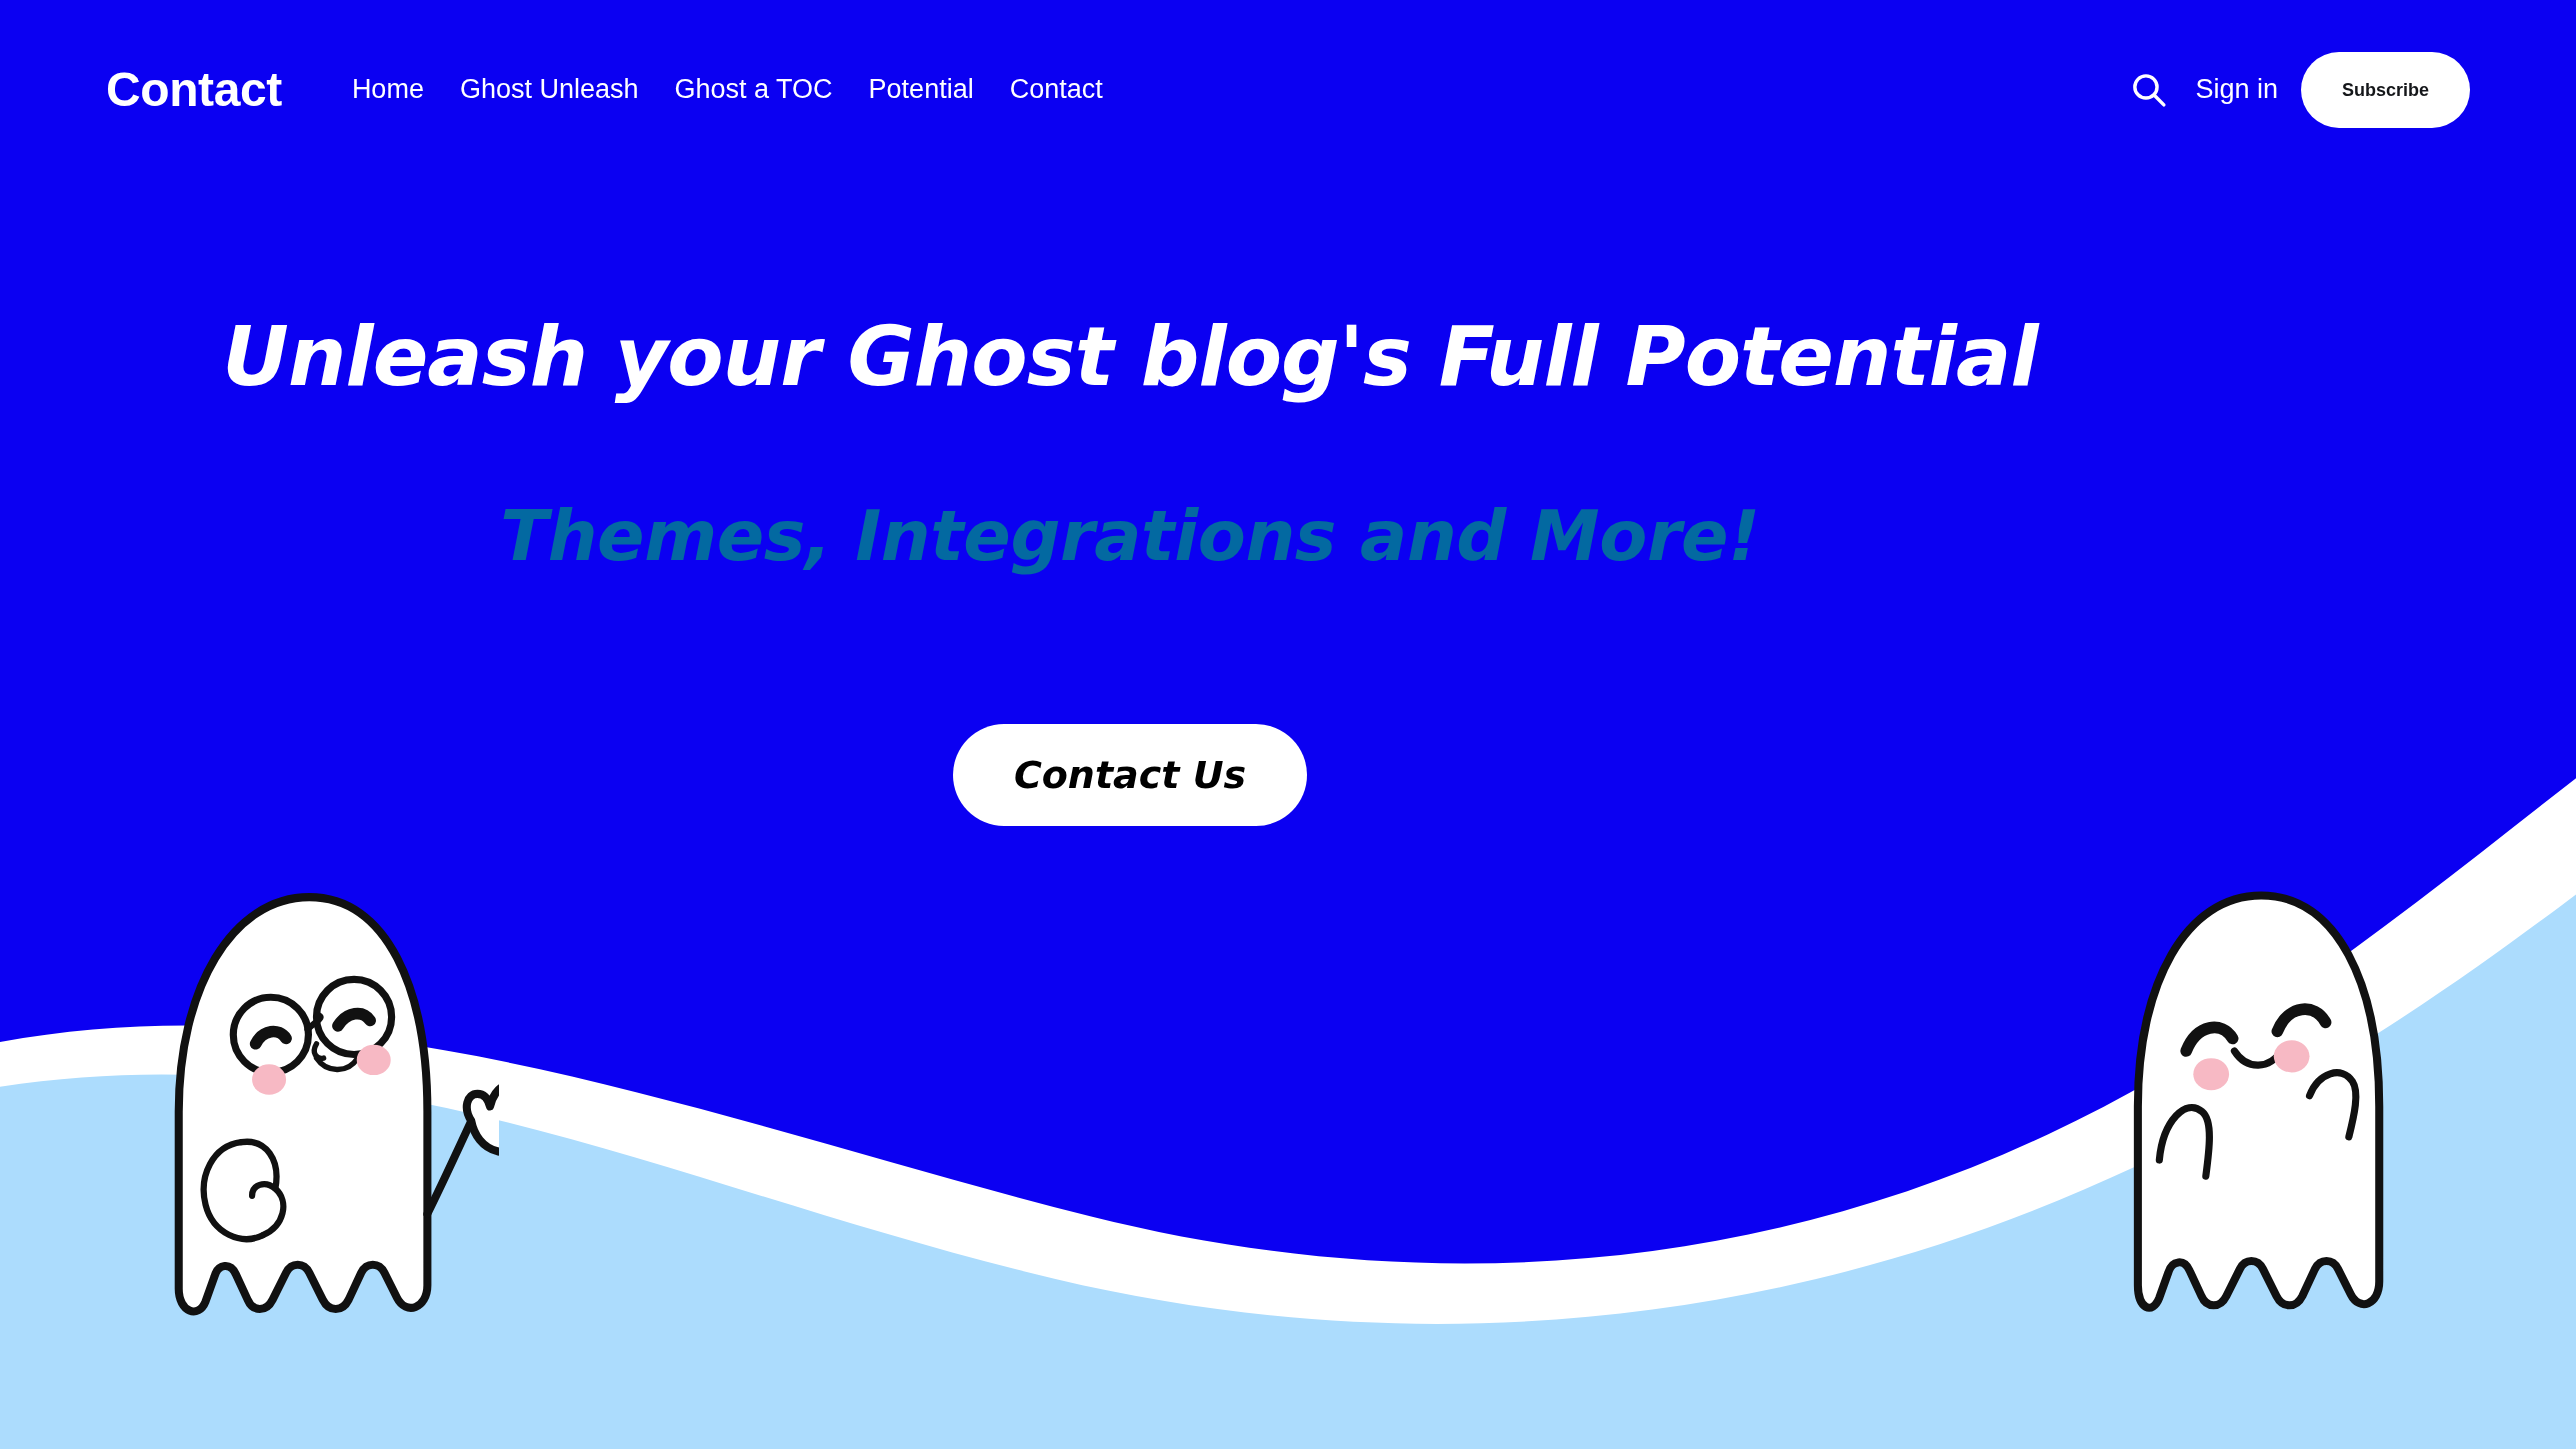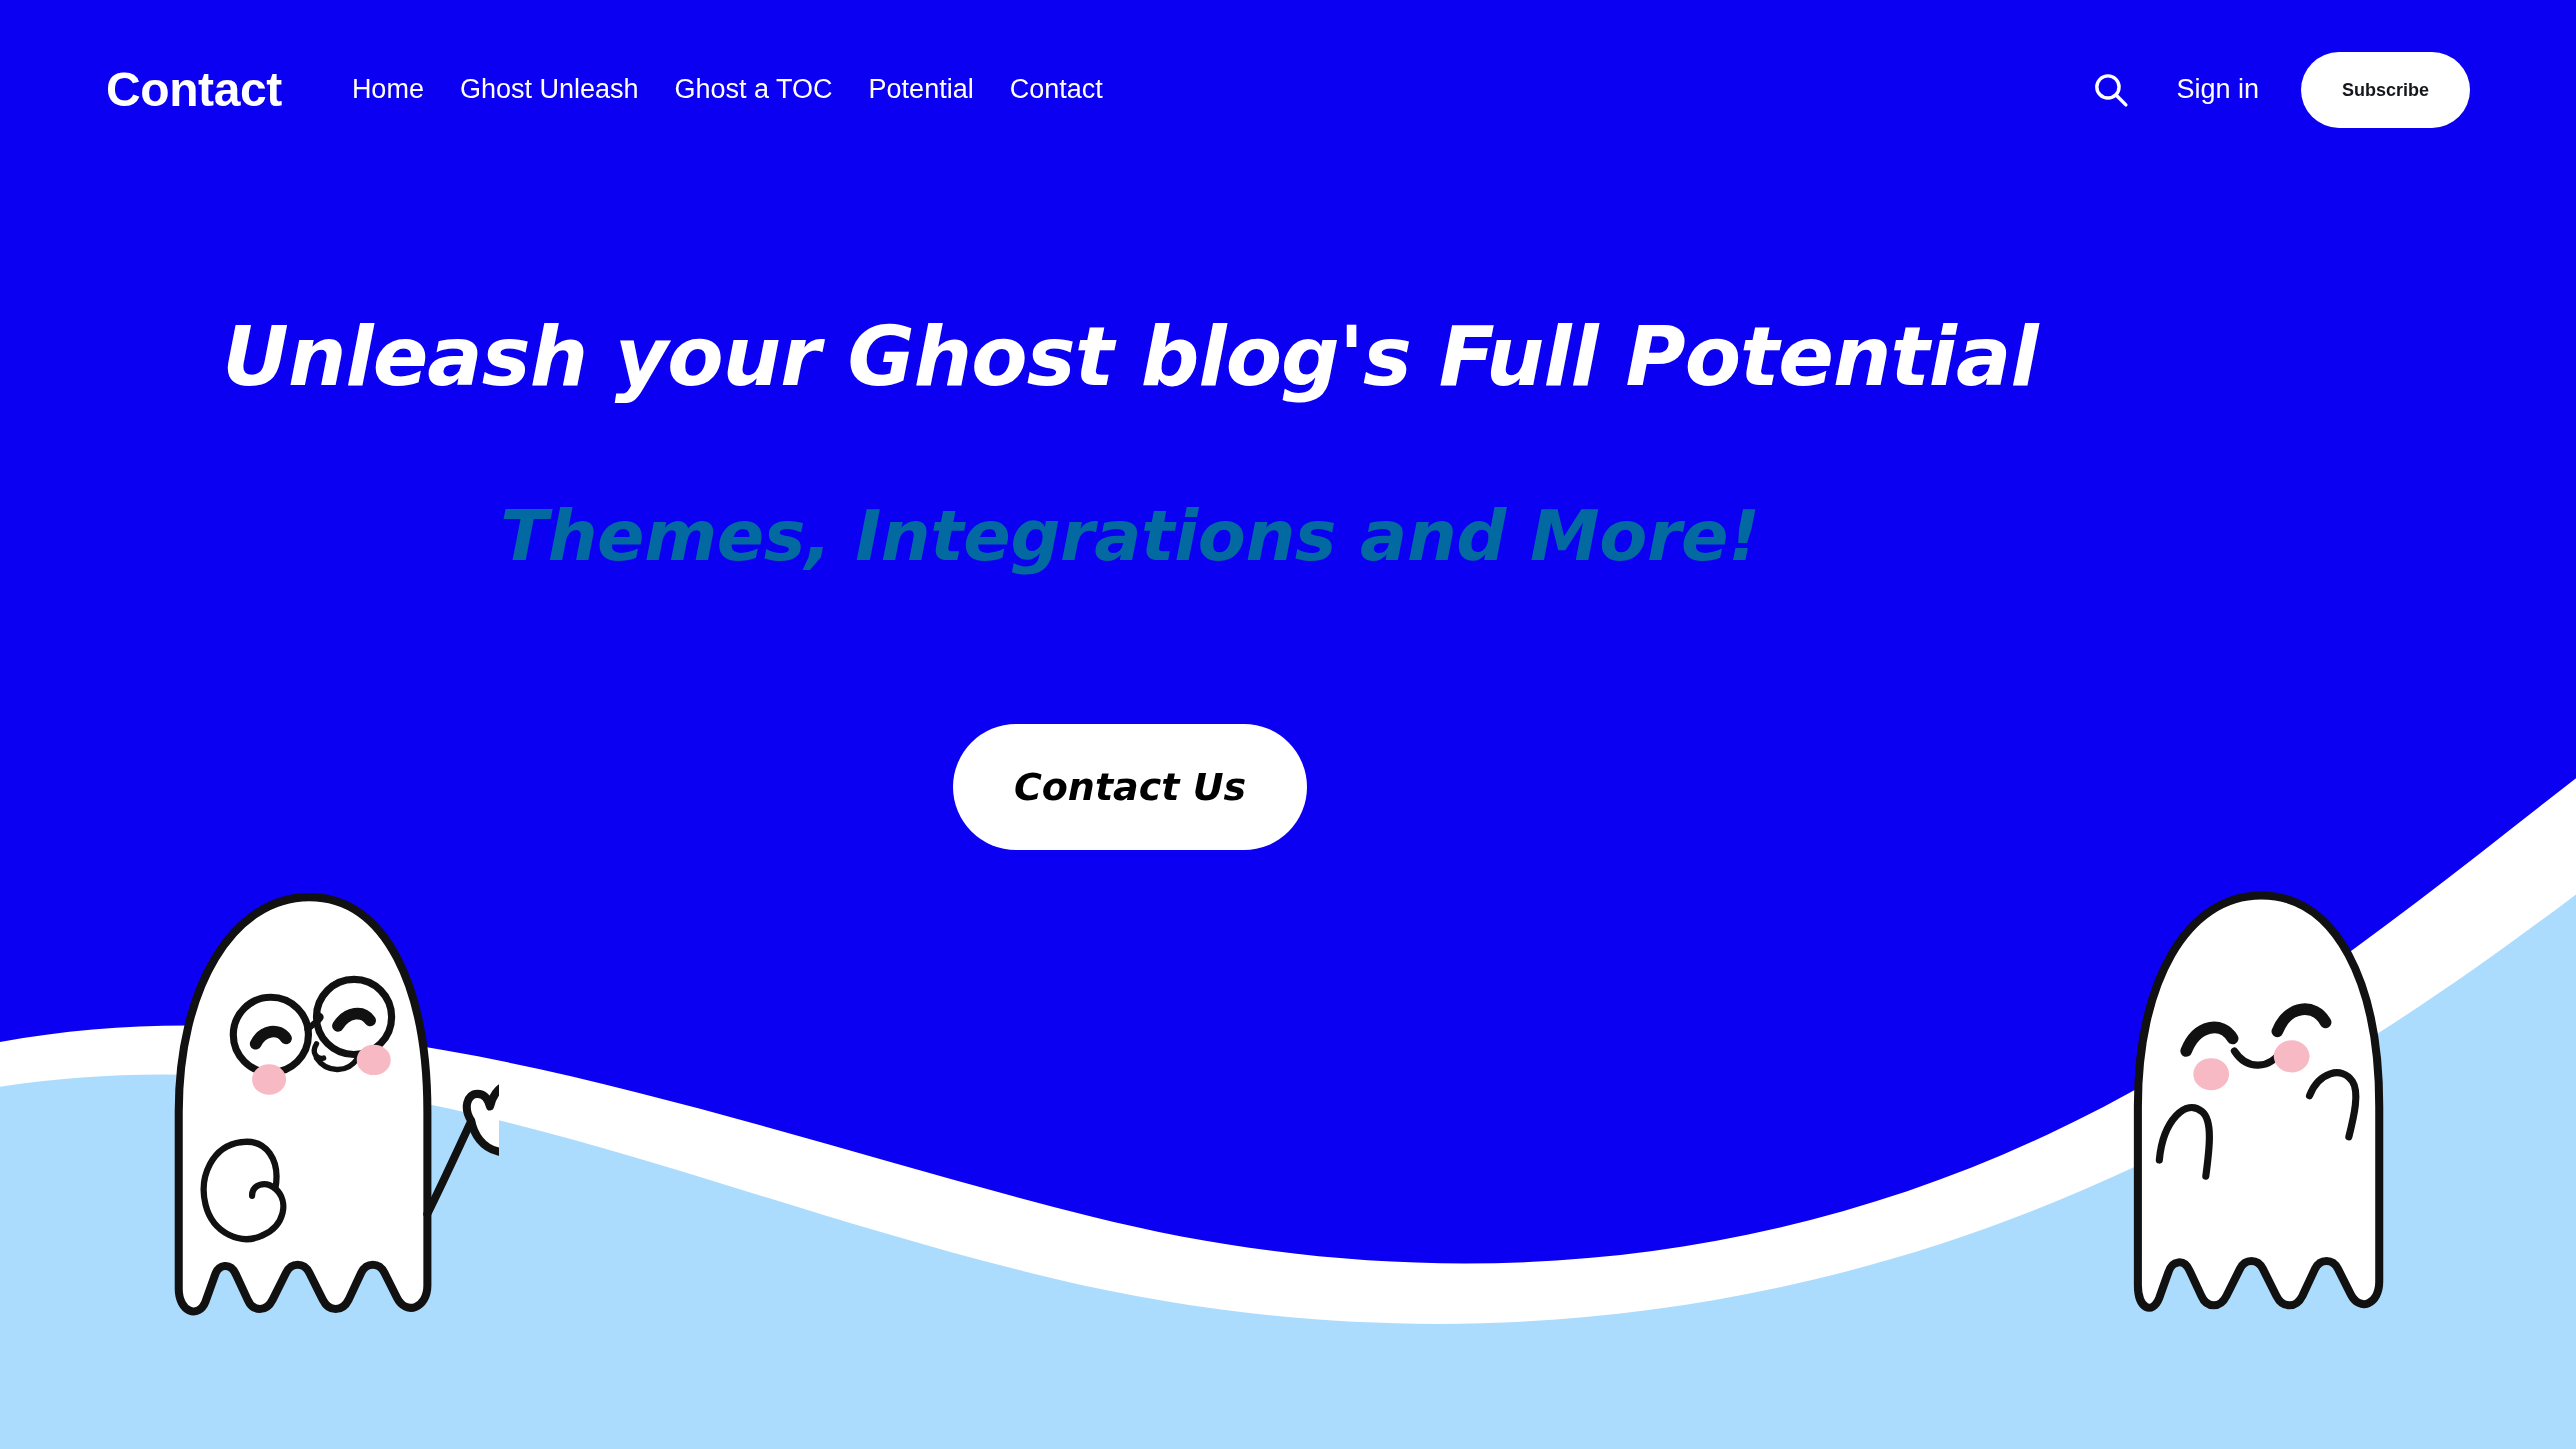--- a/index.html
+++ b/index.html
@@ -65,21 +65,21 @@
     color: #ffffff;
     text-decoration: none;
     line-height: 1;
     white-space: nowrap;
   }
 
   .header-right {
     margin-left: auto;
     display: flex;
     align-items: center;
-    gap: 42px;
+    gap: 23px;
   }
 
   .search-btn {
     width: 47px; height: 47px;
     display: flex; align-items: center; justify-content: center;
     background: none; border: none; cursor: pointer; padding: 0;
   }
   .search-btn svg { display:block; }
 
   .signin-link {
@@ -147,21 +147,21 @@
   .hero-cta {
     margin-top: 147px;
     background: #ffffff;
     color: #000000;
     font-family: "DejaVu Sans", sans-serif;
     font-size: 38px;
     font-weight: 700;
     font-style: italic;
     border: none;
     border-radius: 894px;
-    padding: 44px 61px;
+    padding: 32px 61px;
     cursor: pointer;
     line-height: 1;
     white-space: nowrap;
   }
 
   
   .ghost {
     position: absolute;
     z-index: 35;
   }

